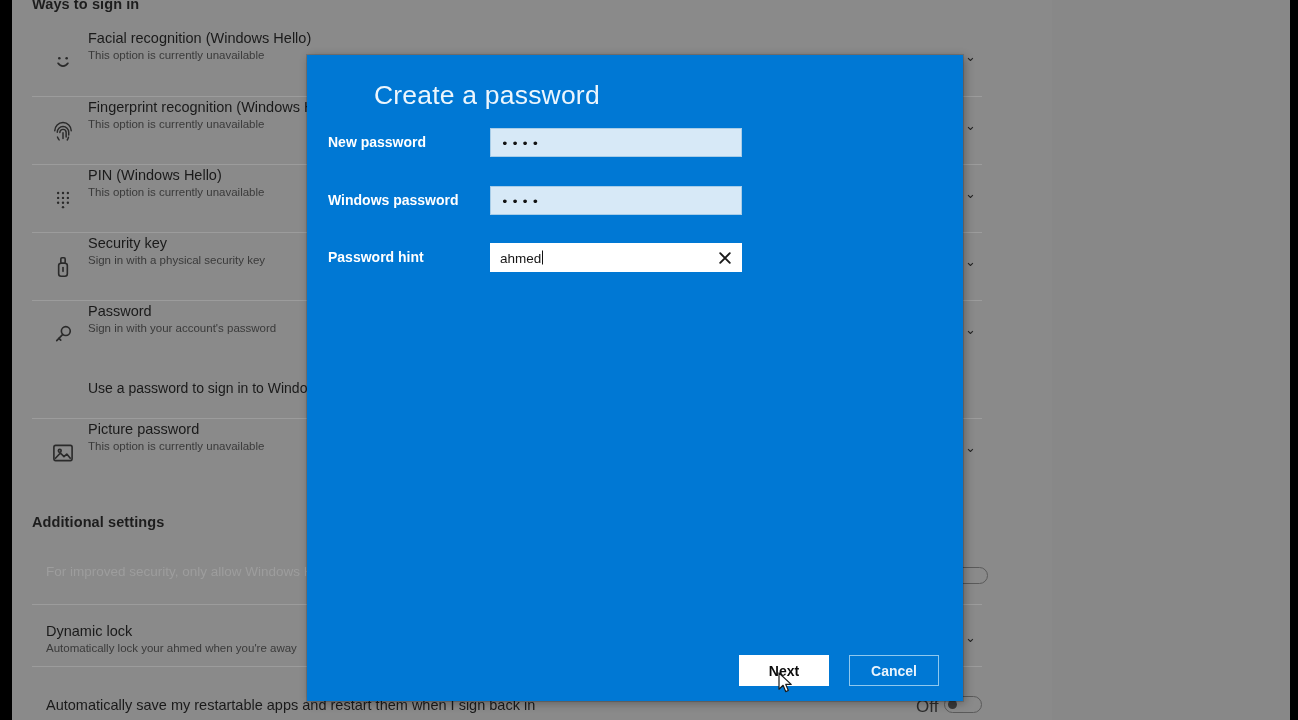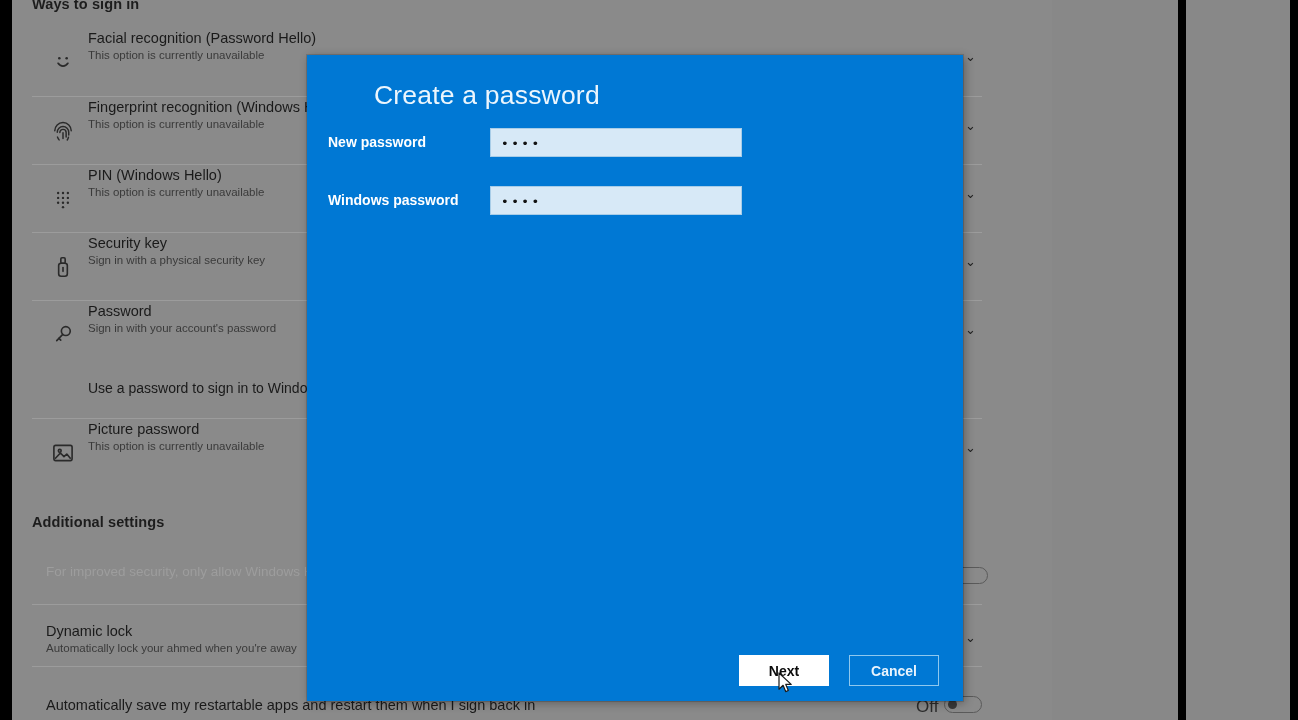--- a/index.html
+++ b/index.html
@@ -4,21 +4,21 @@
 <style>
   * { box-sizing: border-box; margin: 0; padding: 0; }
   html, body {
     width: 1298px; height: 720px;
     background: #000;
     font-family: "Liberation Sans", sans-serif;
     overflow: hidden;
   }
   #screen {
     position: relative;
-    width: 1186px; height: 720px;
+    width: 1298px; height: 720px;
     background: #1d4ed8;
     padding-left: 40px;
   }
   
   #settings-bg {
     position: absolute;
     left: 12px; top: 0;
     width: 1278px; height: 720px;
     background: #888888;
     overflow: hidden;
@@ -227,21 +227,21 @@
       <div class="sec-head" style="left:20px; top:-4px;">Ways to sign in</div>
 
       <div class="row" style="top:28px; height:68px; border-top:none;">
         <span class="row-ico">
           <svg viewBox="0 0 24 24" fill="none" stroke="currentColor" stroke-width="1.6" stroke-linecap="round">
             <circle cx="8.6" cy="8.5" r="1.2" fill="currentColor" stroke="none"></circle>
             <circle cx="15.4" cy="8.5" r="1.2" fill="currentColor" stroke="none"></circle>
             <path d="M7.5 13.2c1.1 1.7 2.7 2.5 4.5 2.5s3.4-.8 4.5-2.5"></path>
           </svg>
         </span>
-        <div class="row-title">Facial recognition (Password Hello)</div>
+        <div class="row-title">Facial recognition (Windows Hello)</div>
         <div class="row-sub">This option is currently unavailable</div>
         <span class="chev" style="left:933px; top:22px;">⌄</span>
       </div>
 
       <div class="row" style="top:96px; height:68px;">
         <span class="row-ico">
           <svg viewBox="0 0 24 24" fill="none" stroke="currentColor" stroke-width="1.35" stroke-linecap="round">
             <path d="M4.4 11.8a7.6 7.6 0 0 1 15.2 0"></path>
             <path d="M6.7 13.2a5.3 5.3 0 0 1 10.6 0v2.4"></path>
             <path d="M9.1 13.4a2.9 2.9 0 0 1 5.8 0v4.2"></path>
@@ -351,20 +351,31 @@
       </div>
     </div>
 
     <div class="field-row" style="top:131px;">
       <div class="field-label">Windows password</div>
       <div class="field-box">
         <span class="dots">••••</span>
       </div>
     </div>
 
+    <div class="field-row" style="top:188px;">
+      <div class="field-label">Password hint</div>
+      <div class="field-box hint">
+        <span class="hint-text"><span>ahmed</span><span class="caret"></span></span>
+        <span class="clear-x">
+          <svg viewBox="0 0 16 16" fill="none" stroke="currentColor" stroke-width="1.9" stroke-linecap="round">
+            <path d="M3.2 3.2 12.8 12.8M12.8 3.2 3.2 12.8"></path>
+          </svg>
+        </span>
+      </div>
+    </div>
 
     <div class="dlg-btn" id="btn-next">Next</div>
     <div class="dlg-btn" id="btn-cancel">Cancel</div>
   </div>
 
   <div id="cursor">
     <svg width="16" height="23" viewBox="0 0 16 23">
       <path d="M1 1 L1 17.2 L5.1 13.3 L7.7 19.6 L10.3 18.5 L7.8 12.4 L13.2 12.4 Z" fill="#ffffff" stroke="#1a1a1a" stroke-width="1.2" stroke-linejoin="round"></path>
     </svg>
   </div>

